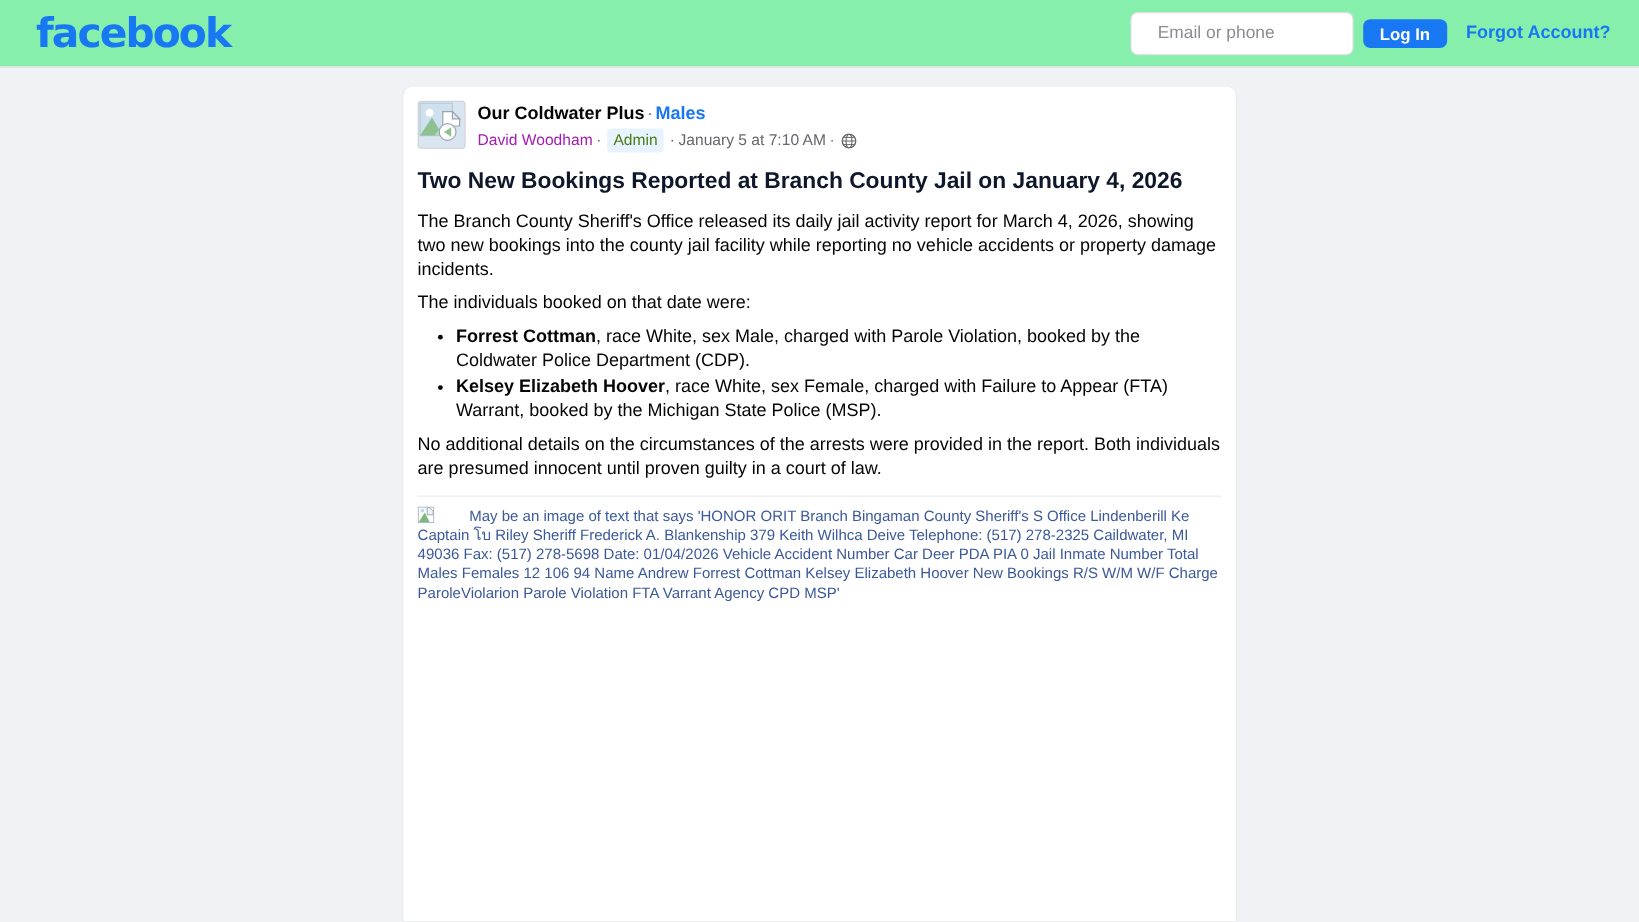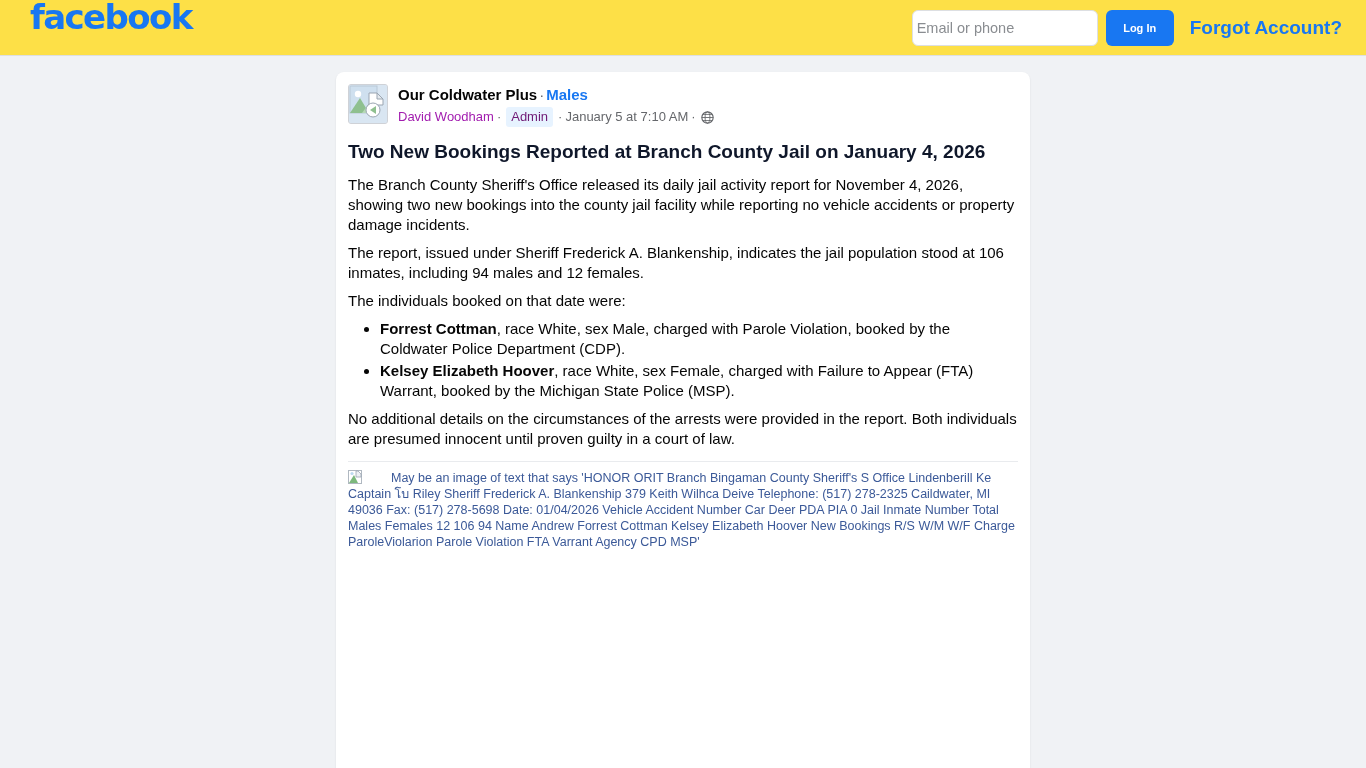--- a/index.html
+++ b/index.html
@@ -14,23 +14,24 @@
   body {
     font-family: "Liberation Sans", sans-serif;
     background: #f0f2f5;
     color: #050505;
     -webkit-font-smoothing: antialiased;
   }
 
   
   .topbar {
     height: 56px;
-    background: #fde047;
+    background: #86efac;
     border-bottom: 1px solid #dddfe2;
     display: flex;
+    align-items: center;
     padding: 0 24px 0 30px;
     position: relative;
   }
   .fb-logo {
     font-family: "DejaVu Sans", sans-serif;
     font-size: 34px;
     font-weight: bold;
     letter-spacing: -1.6px;
     color: #1877f2;
     line-height: 1;
@@ -40,44 +41,44 @@
     margin-left: auto;
     display: flex;
     align-items: center;
     gap: 8px;
   }
   .login-input {
     width: 186px;
     height: 36px;
     border: 1px solid #dddfe2;
     border-radius: 6px;
-    padding: 0 4px;
+    padding: 0 22px;
     font-size: 14.5px;
     font-family: "Liberation Sans", sans-serif;
     color: #1d2129;
     background: #fff;
     outline: none;
   }
   .login-input::placeholder { color: #8a8d91; }
   .login-btn {
-    height: 36px;
+    height: 24px;
     min-width: 68px;
     padding: 0 14px;
     background: #1877f2;
     color: #ffffff;
     border: none;
     border-radius: 6px;
-    font-size: 11px;
+    font-size: 14px;
     font-weight: bold;
     font-family: "Liberation Sans", sans-serif;
     cursor: pointer;
   }
   .forgot-link {
     color: #1877f2;
-    font-size: 19px;
+    font-size: 15px;
     font-weight: bold;
     text-decoration: none;
     margin-left: 8px;
     cursor: pointer;
     white-space: nowrap;
   }
 
   
   .page-body {
     display: flex;
@@ -127,21 +128,21 @@
     font-size: 13px;
     line-height: 18px;
     color: #65676b;
     margin-top: 2px;
     display: flex;
     align-items: center;
     white-space: nowrap;
   }
   .author-name { color: #a21caf; cursor: pointer; }
   .admin-badge {
-    color: #701a75;
+    color: #4d7c0f;
     background: #e7f3ff;
     border-radius: 3px;
     padding: 1px 5px;
     margin: 0 2px;
     cursor: pointer;
   }
   .meta-sep { padding: 0 3px; }
   .timestamp { cursor: pointer; }
   .globe-icon { display: inline-flex; align-items: center; margin-left: 2px; }
 
@@ -247,22 +248,21 @@
               <line x1="2.2" y1="11.7" x2="13.8" y2="11.7" stroke="#65676b" stroke-width="1"></line>
             </svg>
           </span>
         </div>
       </div>
     </div>
 
     <div class="post-body">
       <div class="post-title">Two New Bookings Reported at Branch County Jail on January 4, 2026</div>
 
-      <p class="post-p">The Branch County Sheriff's Office released its daily jail activity report for November 4, 2026, showing two new bookings into the county jail facility while reporting no vehicle accidents or property damage incidents.</p>
-      <p class="post-p">The report, issued under Sheriff Frederick A. Blankenship, indicates the jail population stood at 106 inmates, including 94 males and 12 females.</p>
+      <p class="post-p">The Branch County Sheriff's Office released its daily jail activity report for March 4, 2026, showing two new bookings into the county jail facility while reporting no vehicle accidents or property damage incidents.</p>
       <p class="post-p">The individuals booked on that date were:</p>
 
       <ul class="post-list">
         <li>
           <b>Forrest Cottman</b><span>, race White, sex Male, charged with Parole Violation, booked by the Coldwater Police Department (CDP).</span>
         </li>
         <li>
           <b>Kelsey Elizabeth Hoover</b><span>, race White, sex Female, charged with Failure to Appear (FTA) Warrant, booked by the Michigan State Police (MSP).</span>
         </li>
       </ul>

